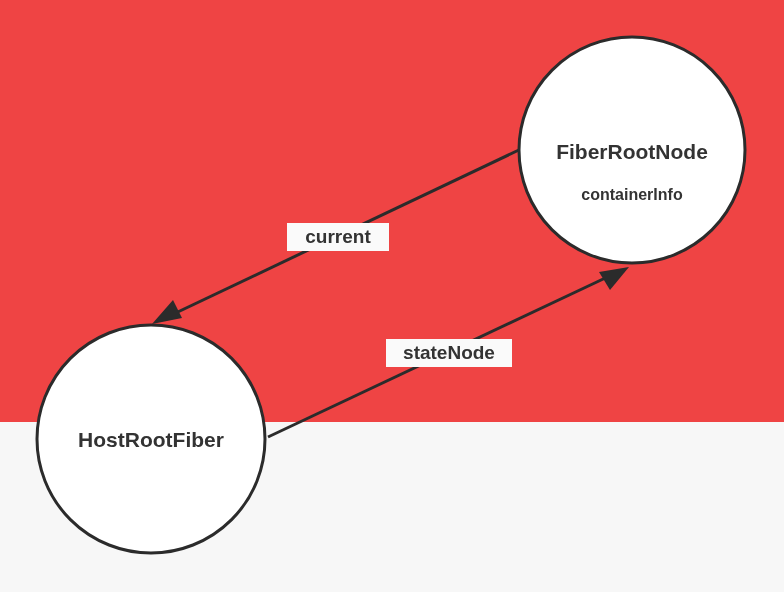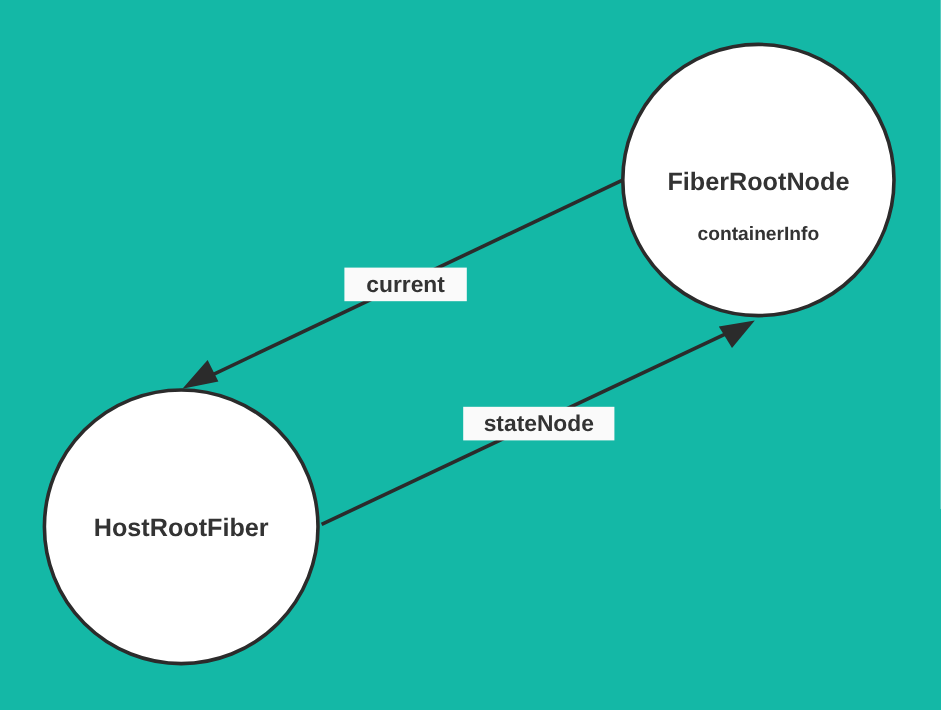--- a/index.html
+++ b/index.html
@@ -9,22 +9,22 @@
   body {
     width: 784px;
     height: 592px;
     background: #f7f7f7;
     font-family: "Liberation Sans", sans-serif;
     overflow: hidden;
   }
   #diagram-canvas {
     position: relative;
     width: 784px;
-    height: 592px;
-    background: #14b8a6;
+    height: 422px;
+    background: #ef4444;
   }
   #diagram-svg {
     position: absolute;
     top: 0;
     left: 0;
     width: 784px;
     height: 592px;
     display: block;
   }
   .node-circle {

